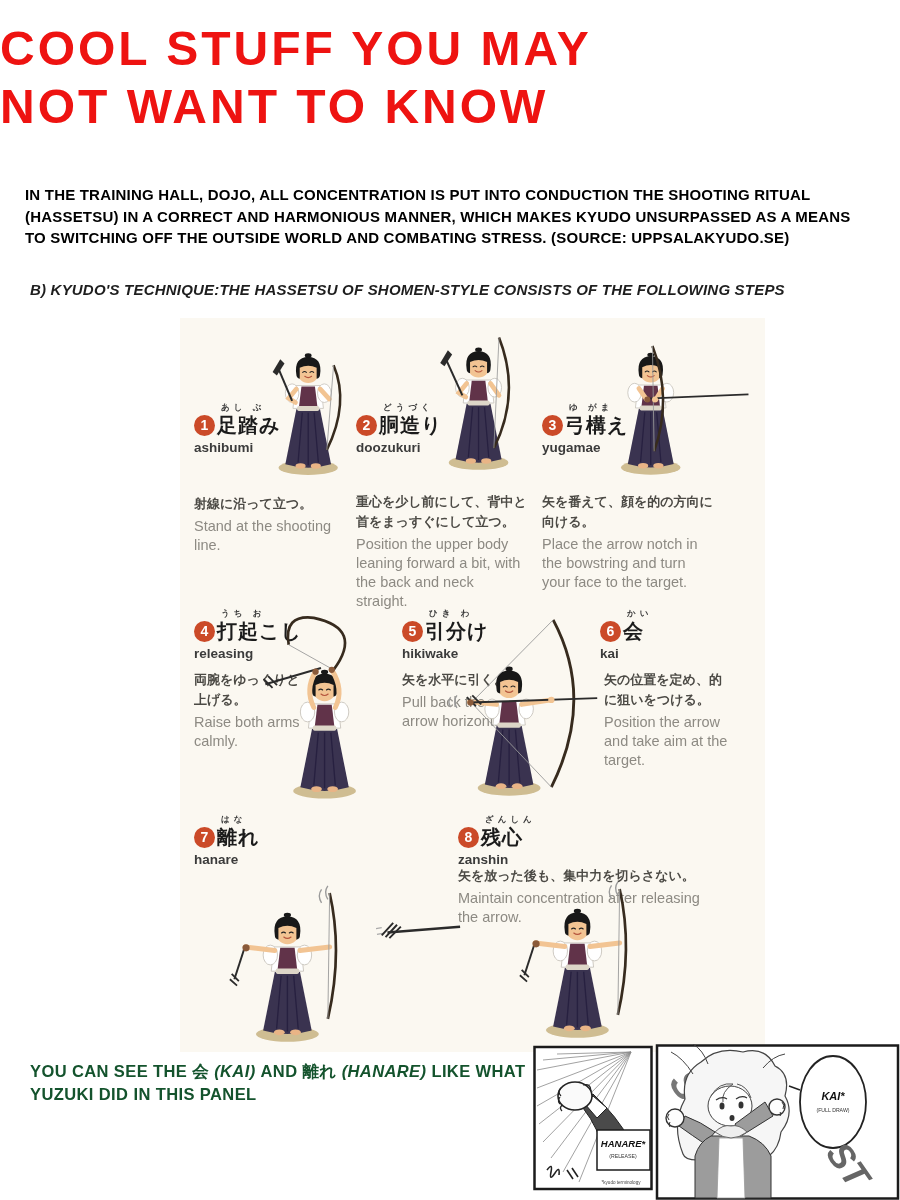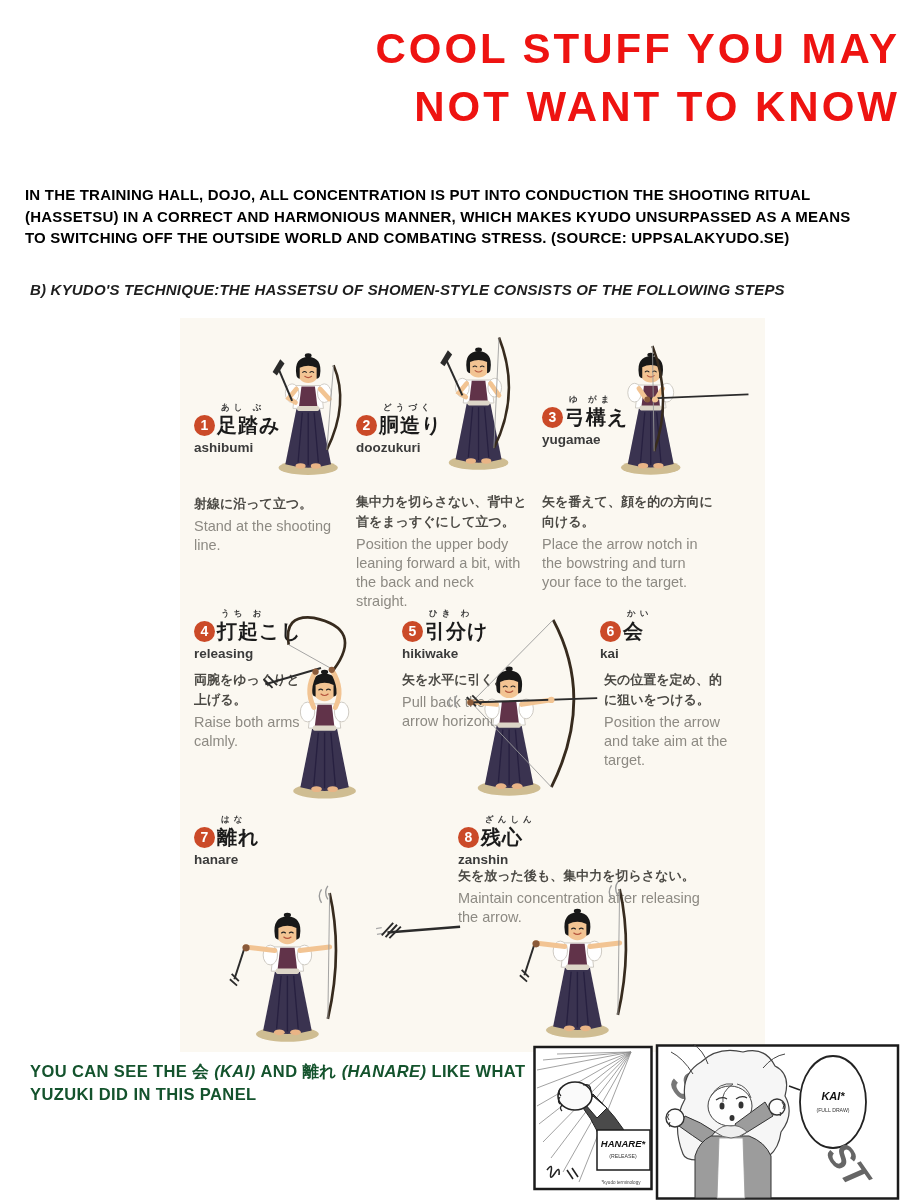--- a/index.html
+++ b/index.html
@@ -1,20 +1,20 @@
 <!DOCTYPE html>
 <html><head>
 <meta charset="utf-8">
 <style>
   html,body{margin:0;padding:0}
   body{width:900px;height:1200px;background:#ffffff;position:relative;overflow:hidden;
        font-family:"Liberation Sans",sans-serif}
   .abs{position:absolute}
-  #title{top:20px;left:0;width:900px;text-align:right;color:#ee1311;
-         font-weight:bold;font-size:42px;line-height:58px;letter-spacing:3px}
+  #title{top:20px;left:0;width:900px;text-align:left;color:#ee1311;
+         font-weight:bold;font-size:48px;line-height:58px;letter-spacing:3px}
   #intro{left:25px;top:184px;font-size:15px;font-weight:bold;color:#000000;
          line-height:21.5px;white-space:nowrap;letter-spacing:0.2px}
   #heading{left:30px;top:281px;font-size:15px;font-weight:bold;font-style:italic;
            color:#1e1e1e;letter-spacing:0.2px}
   #info{left:180px;top:318px;width:585px;height:734px;background:#fbf8f1}
   .step-head{position:absolute}
   .furigana{display:block;font-size:8.5px;color:#3a3a3a;font-weight:bold;
             margin-left:27px;letter-spacing:4px;line-height:10px;white-space:pre}
   .title-row{display:flex;align-items:center;gap:2px}
   .num{width:21px;height:21px;border-radius:50%;background:#cb4a28;color:#fff;
@@ -147,21 +147,21 @@
     <div class="romaji">ashibumi</div>
   </div>
   <div class="step-head" style="left:176px;top:84px">
     <span class="furigana">どうづく</span>
     <div class="title-row">
       <span class="num">2</span>
       <span class="kanji">胴造り</span>
     </div>
     <div class="romaji">doozukuri</div>
   </div>
-  <div class="step-head" style="left:362px;top:76px">
+  <div class="step-head" style="left:362px;top:84px">
     <span class="furigana">ゆ がま</span>
     <div class="title-row">
       <span class="num">3</span>
       <span class="kanji">弓構え</span>
     </div>
     <div class="romaji">yugamae</div>
   </div>
   <div class="step-head" style="left:14px;top:290px">
     <span class="furigana">うち お</span>
     <div class="title-row">
@@ -201,21 +201,21 @@
       <span class="kanji">残心</span>
     </div>
     <div class="romaji">zanshin</div>
   </div>
 
   <div class="desc" style="left:14px;top:176px;width:155px">
     <div class="jp">射線に沿って立つ。</div>
     <div class="en">Stand at the shooting line.</div>
   </div>
   <div class="desc" style="left:176px;top:174px;width:172px">
-    <div class="jp">集中力を切らさない、背中と首をまっすぐにして立つ。</div>
+    <div class="jp">重心を少し前にして、背中と首をまっすぐにして立つ。</div>
     <div class="en">Position the upper body leaning forward a bit, with the back and neck straight.</div>
   </div>
   <div class="desc" style="left:362px;top:174px;width:172px">
     <div class="jp">矢を番えて、顔を的の方向に向ける。</div>
     <div class="en">Place the arrow notch in the bowstring and turn your face to the target.</div>
   </div>
   <div class="desc" style="left:14px;top:352px;width:112px">
     <div class="jp">両腕をゆっくりと上げる。</div>
     <div class="en">Raise both arms calmly.</div>
   </div>

